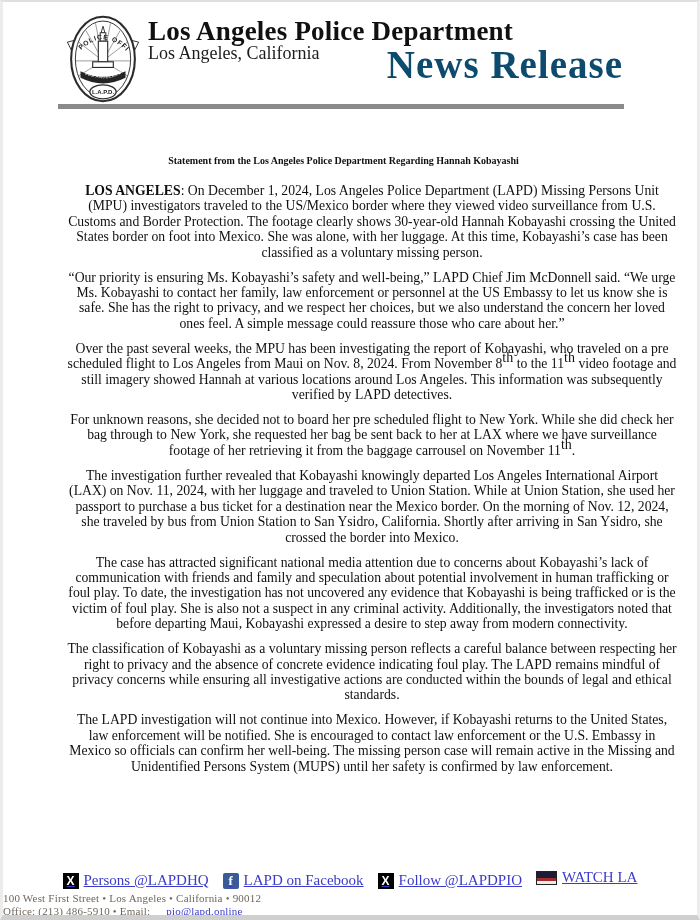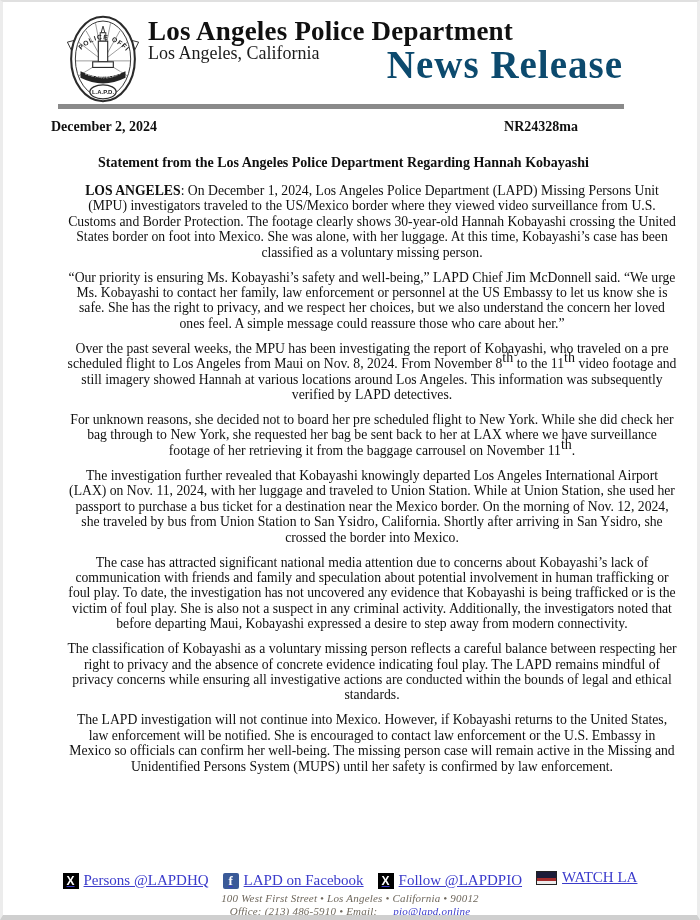--- a/index.html
+++ b/index.html
@@ -24,21 +24,21 @@
   }
   .rule{position:absolute;top:102px;left:55px;right:73px;height:5px;background:#8a8a8a;}
   
   .meta-row{
     position:absolute;top:117px;left:48px;right:119px;
     display:flex;justify-content:space-between;
     font-size:14px;font-weight:bold;
   }
   .headline{
     position:absolute;top:153px;left:20px;right:33px;
-    text-align:center;font-size:14px;font-weight:bold;
+    text-align:center;font-size:10px;font-weight:bold;
   }
   
   .body-text{
     position:absolute;top:181px;left:64px;width:610px;
     font-size:13.7px;line-height:15.4px;text-align:center;
   }
   .body-text p{margin:0 0 9.6px 0;}
   .body-text sup{font-size:14px;line-height:0;}
   
   .footer-links{
@@ -59,22 +59,22 @@
   }
   .facebook-icon{
     background:#3a5a98;border-radius:2px;color:#fff;font-weight:bold;
     font-size:13px;line-height:15px;font-family:"Liberation Serif",serif;
   }
   .watch-la-icon{
     width:21px;height:14px;border:1px solid #222;box-sizing:border-box;
     background:linear-gradient(180deg,#1c1c38 0 52%,#a32b2b 52% 72%,#ececec 72% 100%);
   }
   .footer-address,.footer-office{
-    position:absolute;left:0;right:0;text-align:center;
-    font-size:11px;color:#6e675c;letter-spacing:.2px;font-style:italic;
+    position:absolute;left:0;right:0;
+    font-size:11px;color:#6e675c;letter-spacing:.2px;
   }
   .footer-address{top:890px;}
   .footer-office{top:903px;}
   .email-link{color:#3b3bcb;text-decoration:underline;margin-left:13px;}
 </style>
 </head>
 <body>
 
 <div class="page">
 
@@ -106,24 +106,20 @@
     </text>
     <ellipse cx="38" cy="83" rx="14" ry="7.5" fill="#fff" stroke="#2b2b2b" stroke-width="1.4"></ellipse>
     <text x="38" y="85.6" text-anchor="middle" font-size="6.4" font-weight="bold" font-family="Liberation Sans, sans-serif" fill="#1c1c1c">L.A.P.D.</text>
   </svg>
 
   <div class="dept-title">Los Angeles Police Department</div>
   <div class="dept-sub">Los Angeles, California</div>
   <div class="news-release">News Release</div>
   <div class="rule"></div>
 
-  <div class="meta-row">
-    <span>December 2, 2024</span>
-    <span>NR24328ma</span>
-  </div>
 
   <div class="headline">Statement from the Los Angeles Police Department Regarding Hannah Kobayashi</div>
 
   <div class="body-text">
       <p><span style="font-weight: bold;">LOS ANGELES</span><span>: On December 1, 2024, Los Angeles Police Department (LAPD) Missing Persons Unit (MPU) investigators traveled to the US/Mexico border where they viewed video surveillance from U.S. Customs and Border Protection. The footage clearly shows 30-year-old Hannah Kobayashi crossing the United States border on foot into Mexico. She was alone, with her luggage. At this time, Kobayashi’s case has been classified as a voluntary missing person.</span></p>
       <p><span>“Our priority is ensuring Ms. Kobayashi’s safety and well-being,” LAPD Chief Jim McDonnell said. “We urge Ms. Kobayashi to contact her family, law enforcement or personnel at the US Embassy to let us know she is safe. She has the right to privacy, and we respect her choices, but we also understand the concern her loved ones feel. A simple message could reassure those who care about her.”</span></p>
       <p><span>Over the past several weeks, the MPU has been investigating the report of Kobayashi, who traveled on a pre scheduled flight to Los Angeles from Maui on Nov. 8, 2024. From November 8</span><sup>th</sup><span> to the 11</span><sup>th</sup><span> video footage and still imagery showed Hannah at various locations around Los Angeles. This information was subsequently verified by LAPD detectives.</span></p>
       <p><span>For unknown reasons, she decided not to board her pre scheduled flight to New York. While she did check her bag through to New York, she requested her bag be sent back to her at LAX where we have surveillance footage of her retrieving it from the baggage carrousel on November 11</span><sup>th</sup><span>.</span></p>
       <p><span>The investigation further revealed that Kobayashi knowingly departed Los Angeles International Airport (LAX) on Nov. 11, 2024, with her luggage and traveled to Union Station. While at Union Station, she used her passport to purchase a bus ticket for a destination near the Mexico border. On the morning of Nov. 12, 2024, she traveled by bus from Union Station to San Ysidro, California. Shortly after arriving in San Ysidro, she crossed the border into Mexico.</span></p>
       <p><span>The case has attracted significant national media attention due to concerns about Kobayashi’s lack of communication with friends and family and speculation about potential involvement in human trafficking or foul play. To date, the investigation has not uncovered any evidence that Kobayashi is being trafficked or is the victim of foul play. She is also not a suspect in any criminal activity. Additionally, the investigators noted that before departing Maui, Kobayashi expressed a desire to step away from modern connectivity.</span></p>

